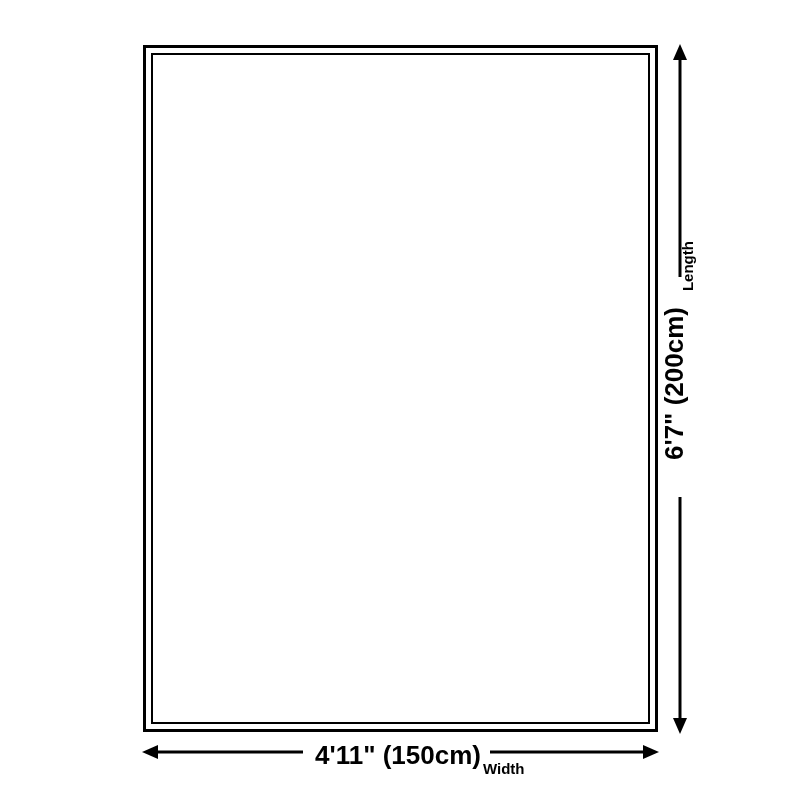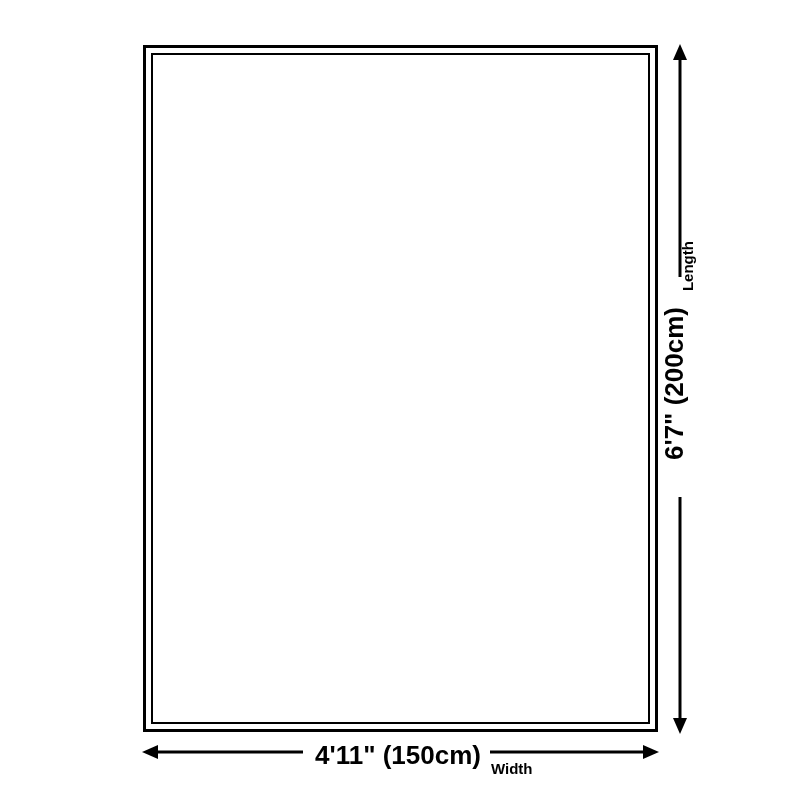--- a/index.html
+++ b/index.html
@@ -49,21 +49,21 @@
     height: 32px;
   }
   .dim-value {
     font-size: 26px;
     font-weight: 700;
     letter-spacing: 0px;
   }
   .dim-sub {
     font-size: 15px;
     font-weight: 700;
-    margin-left: 10px;
+    margin-left: 2px;
     position: relative;
     top: 10px;
   }
   .dim-label.horizontal {
     left: 315px; top: 739px;
   }
   .dim-label.vertical {
     left: 569px; top: 339px;
     width: 210px;
     transform: rotate(-90deg);

